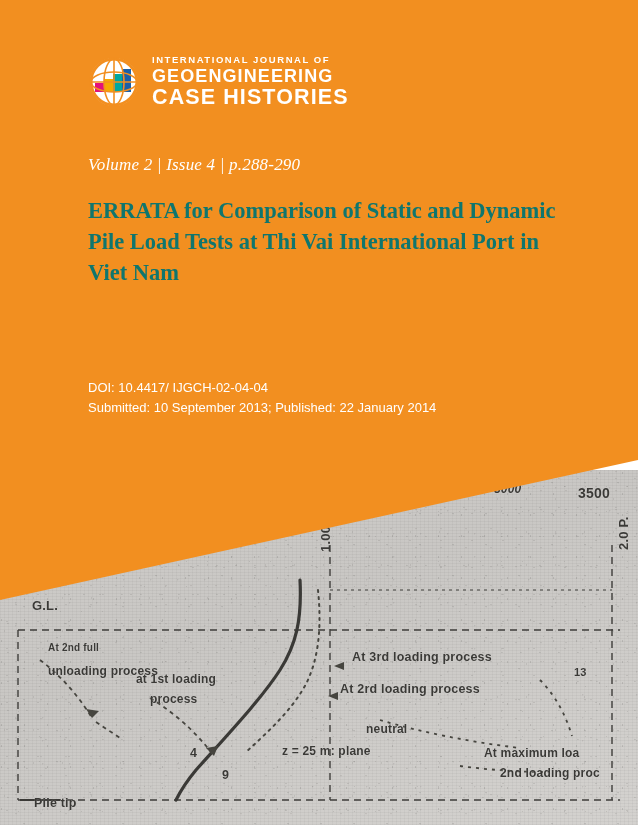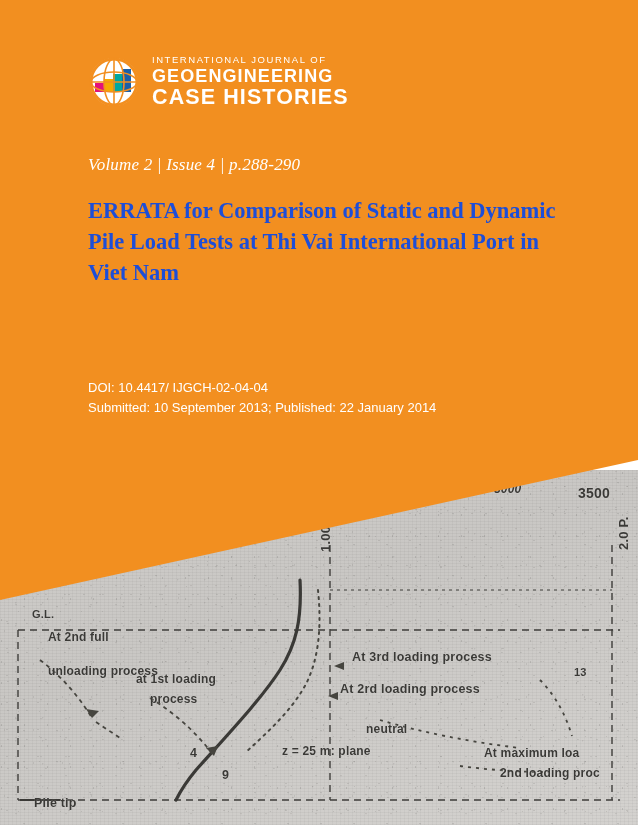--- a/index.html
+++ b/index.html
@@ -90,21 +90,21 @@
     position: relative;
     flex: 0 0 auto;
   }
   .logo-text {
     color: #ffffff;
     line-height: 1.06;
   }
   .logo-line1 {
     font-size: 9.5px;
     letter-spacing: 1.55px;
-    font-weight: normal;
+    font-weight: bold;
     margin-bottom: 2px;
   }
   .logo-line2 {
     font-size: 18px;
     letter-spacing: 1.1px;
     font-weight: bold;
   }
   .logo-line3 {
     font-size: 21.5px;
     letter-spacing: 1.1px;
@@ -120,21 +120,21 @@
     font-family: "Liberation Serif", serif;
     font-style: italic;
     font-size: 17px;
     letter-spacing: 0.2px;
   }
   .doc-title {
     position: absolute;
     left: 88px;
     top: 180px;
     width: 470px;
-    color: #1d4ed8;
+    color: #0f766e;
     font-family: "Liberation Serif", serif;
     font-weight: bold;
     font-size: 22.5px;
     line-height: 1.38;
   }
 
   
   .meta {
     position: absolute;
     left: 88px;
@@ -194,22 +194,22 @@
       </g>
     </svg>
 
     <span class="fig-label" style="left:410px; top:18px; font-size:14px;">2500</span>
     <span class="fig-label" style="left:494px; top:12px; font-size:12px;font-style:italic;">3000</span>
     <span class="fig-label" style="left:578px; top:15px; font-size:14px;">3500</span>
 
     <span class="fig-label" style="left:318px; top:82px; font-size:13px; transform:rotate(-90deg); transform-origin:left top;">1.00 P.</span>
     <span class="fig-label" style="left:616px; top:80px; font-size:13px; transform:rotate(-90deg); transform-origin:left top;">2.0 P.</span>
 
-    <span class="fig-label" style="left:32px; top:138px; font-size:11px;">G.L.</span>
-    <span class="fig-label" style="left:48px; top:160px; font-size:12px;">At 2nd full</span>
+    <span class="fig-label" style="left:32px; top:128px; font-size:13px;">G.L.</span>
+    <span class="fig-label" style="left:48px; top:172px; font-size:10px;">At 2nd full</span>
     <span class="fig-label" style="left:48px; top:194px; font-size:12px;">unloading process</span>
     <span class="fig-label" style="left:136px; top:202px; font-size:12px;">at 1st loading</span>
     <span class="fig-label" style="left:150px; top:222px; font-size:12px;">process</span>
     <span class="fig-label" style="left:352px; top:180px; font-size:12.5px;">At 3rd loading process</span>
     <span class="fig-label" style="left:340px; top:212px; font-size:12.5px;">At 2rd loading process</span>
     <span class="fig-label" style="left:366px; top:252px; font-size:12px;">neutral</span>
     <span class="fig-label" style="left:282px; top:274px; font-size:12px;">z = 25 m: plane</span>
     <span class="fig-label" style="left:484px; top:276px; font-size:12px;">At maximum loa</span>
     <span class="fig-label" style="left:500px; top:296px; font-size:12px;">2nd loading proc</span>
     <span class="fig-label" style="left:34px; top:326px; font-size:12.5px;">Pile tip</span>

